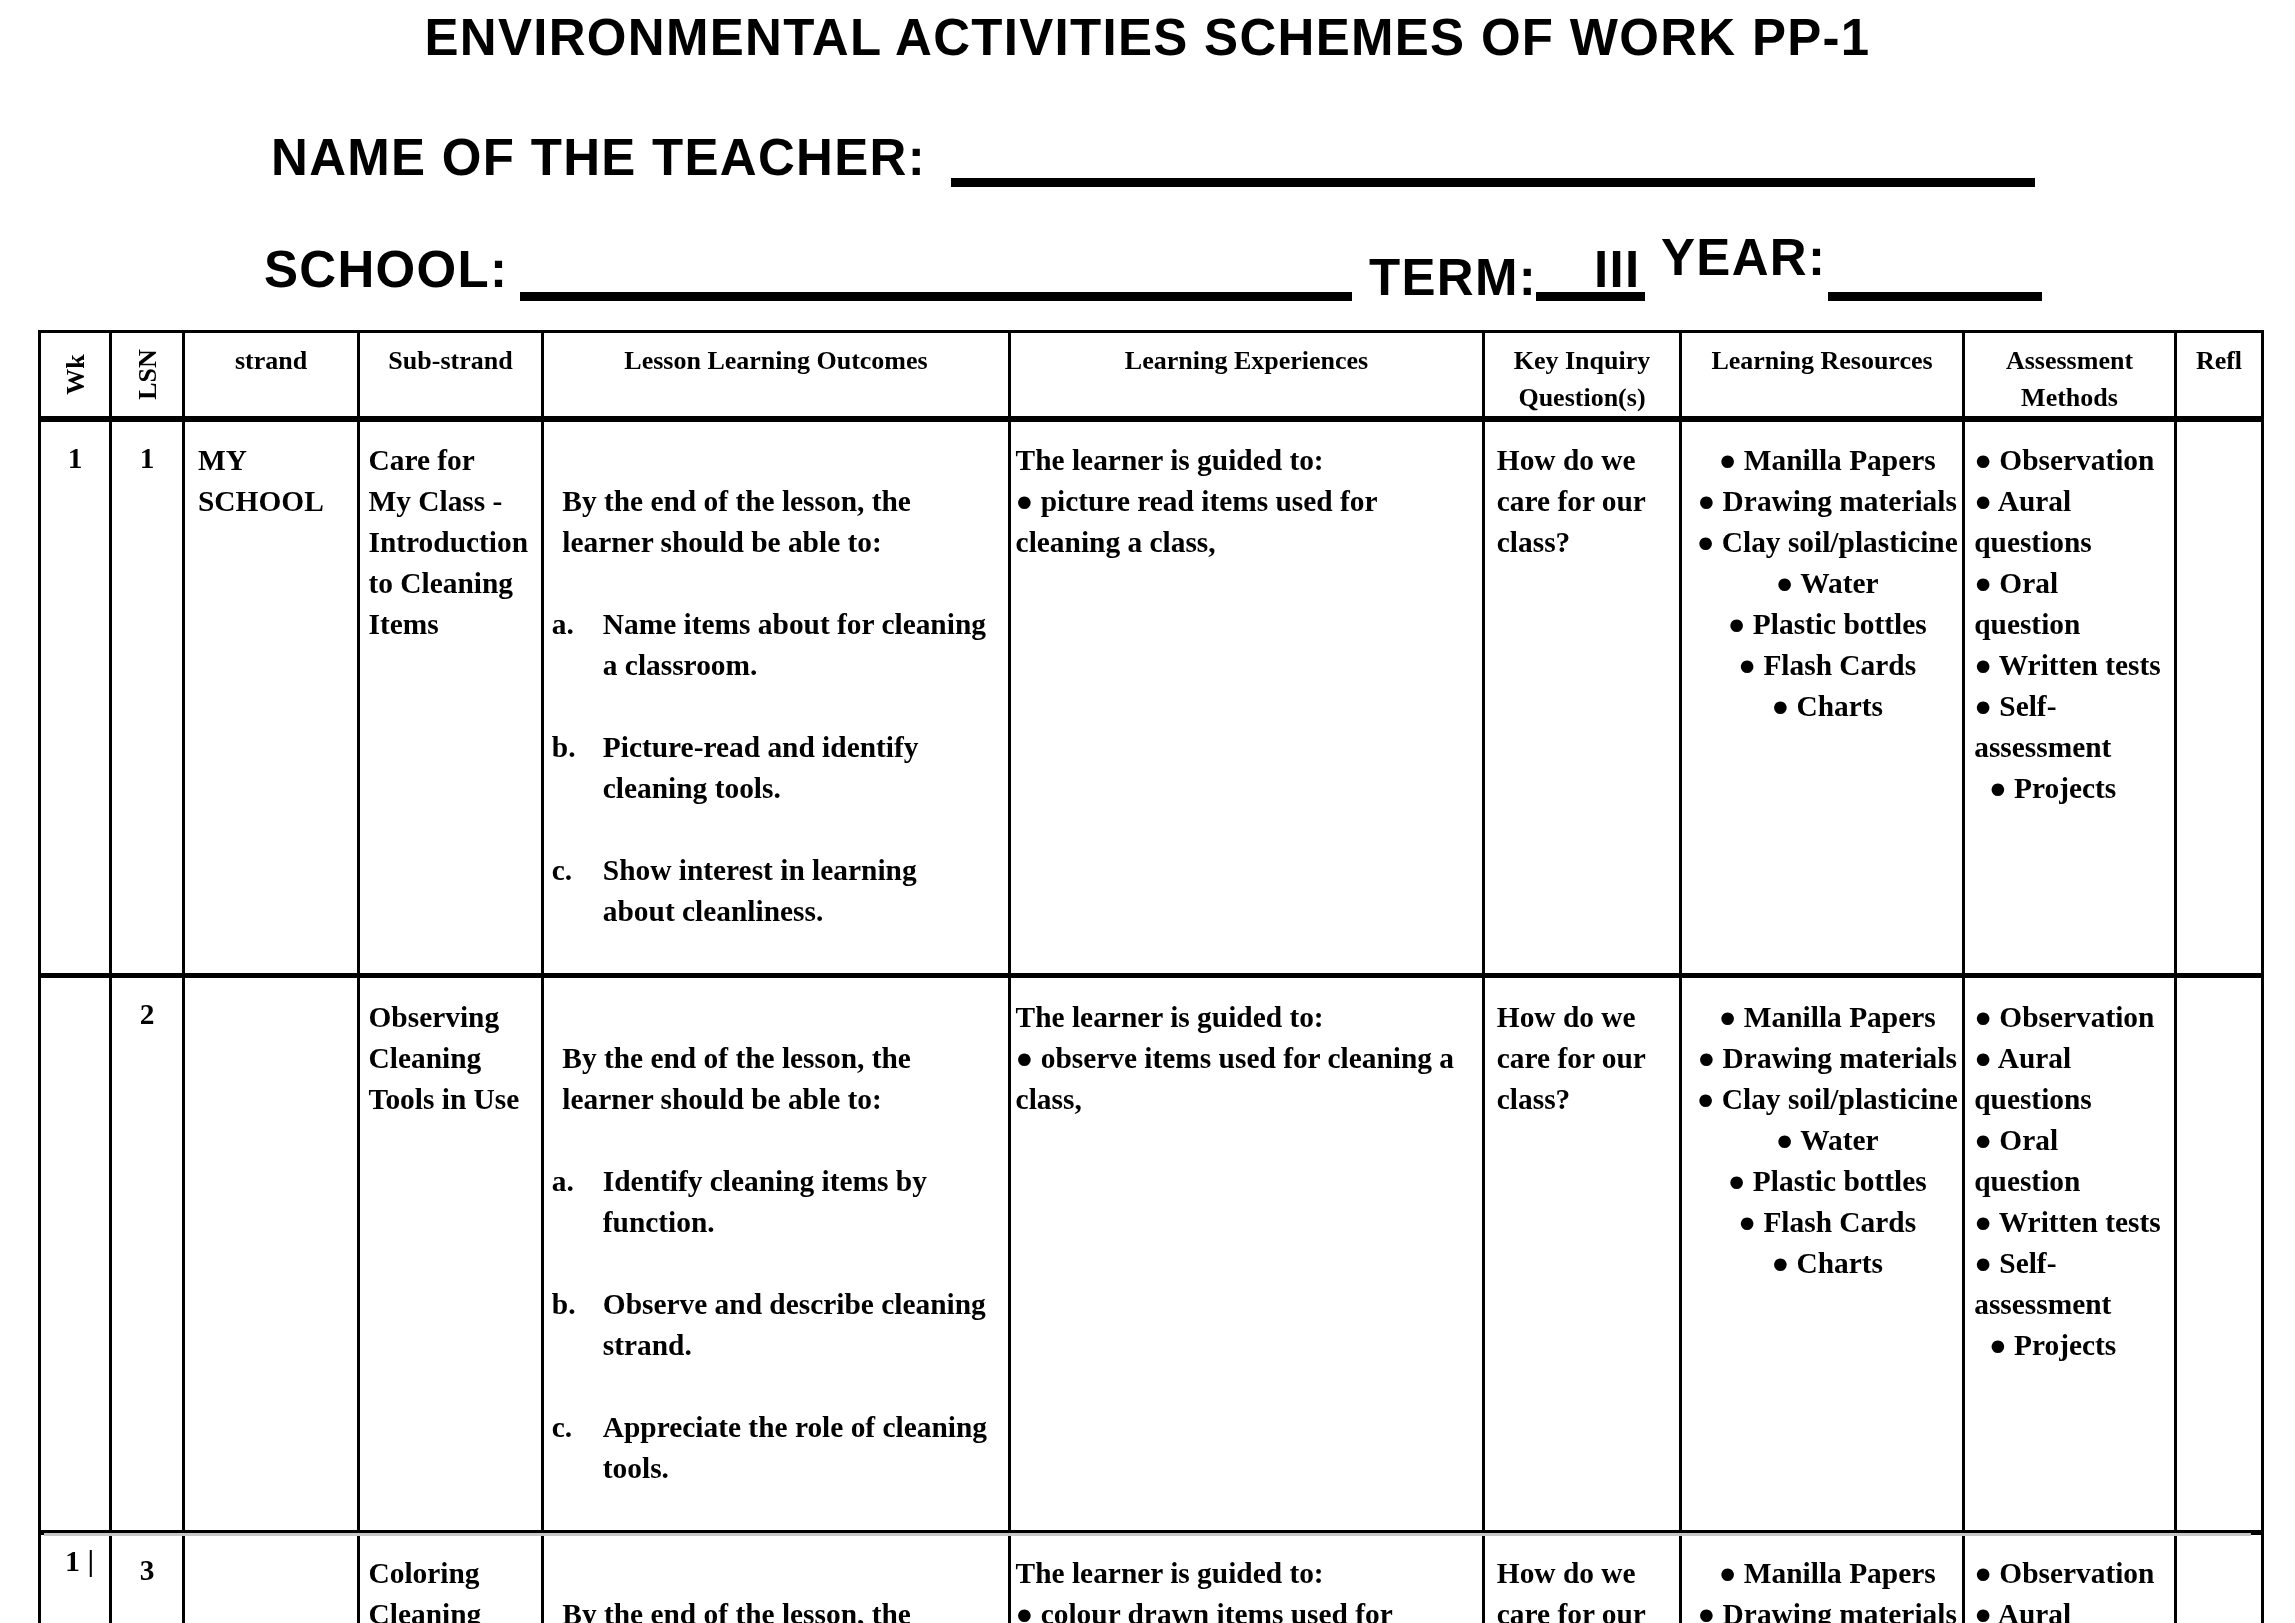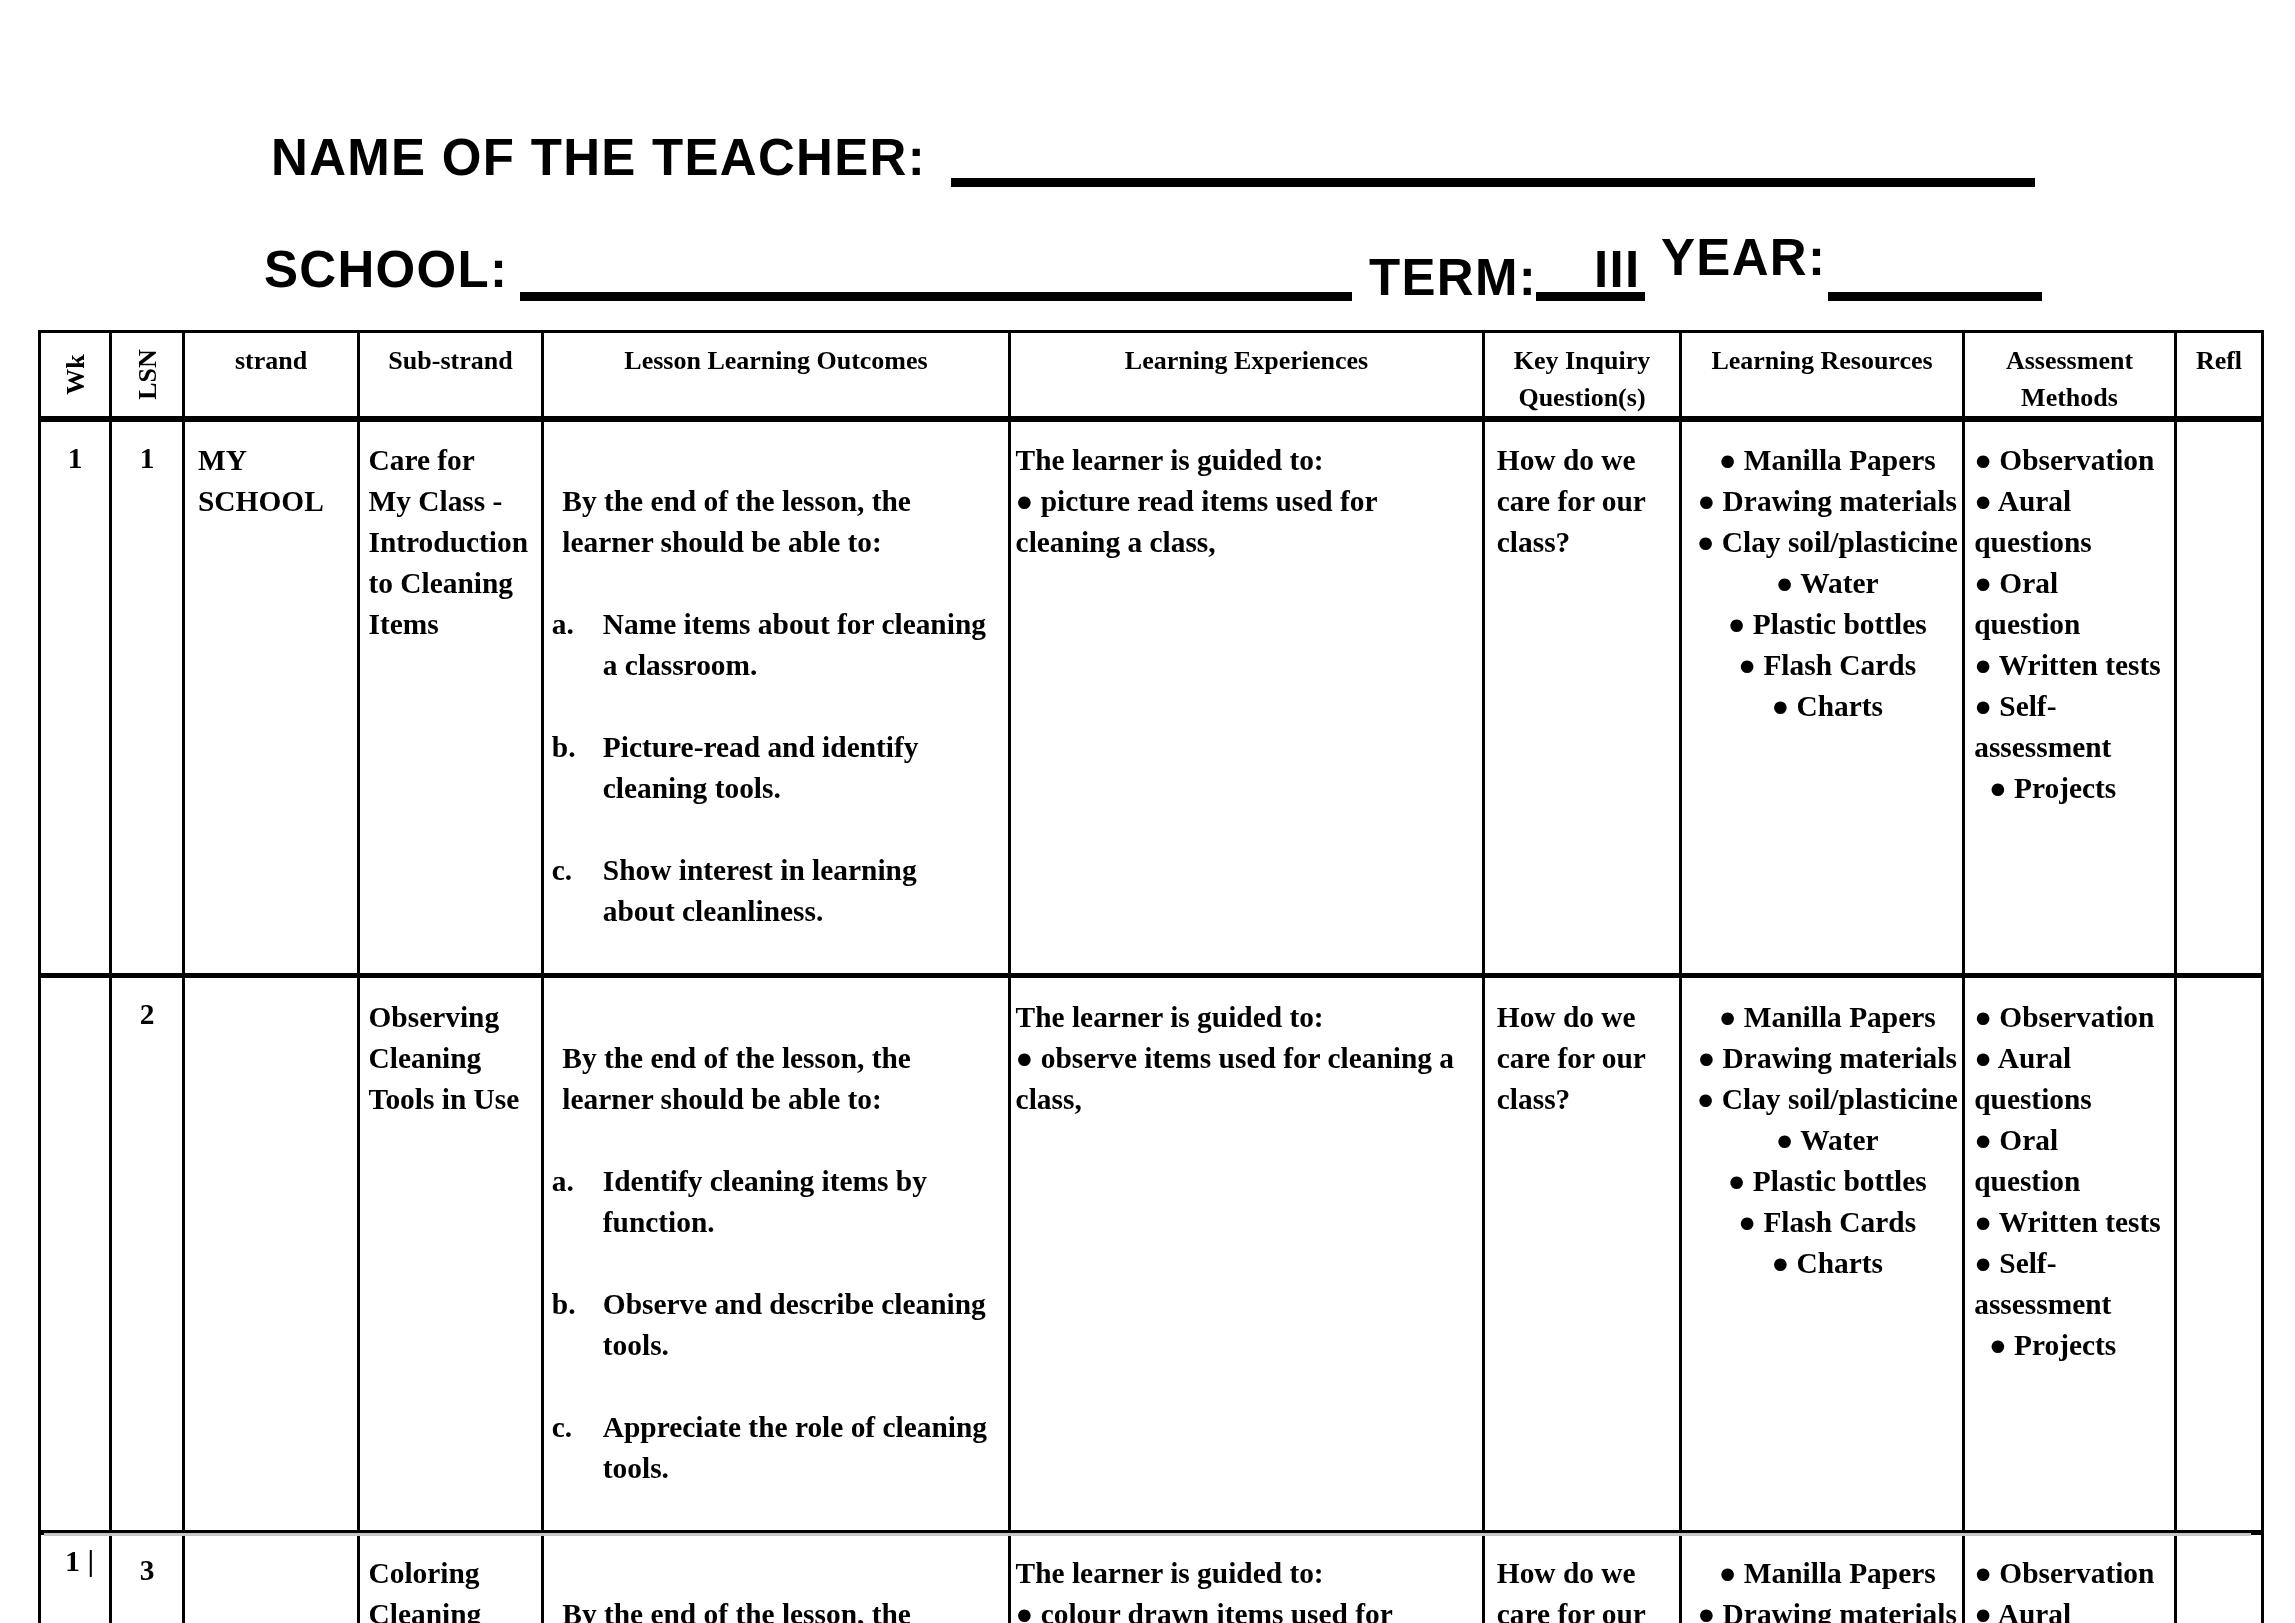--- a/index.html
+++ b/index.html
@@ -52,20 +52,21 @@
   
   .footer-rule{position:absolute;left:44px;top:1533px;width:2207px;height:3.3px;background:#c6c6c6;}
   .page-number{position:absolute;left:65px;top:1544px;font-family:"Liberation Serif", serif;
                font-weight:bold;font-size:30px;}
 </style>
 </head>
 <body>
 
 <div class="page">
 
+  <div class="hd title">ENVIRONMENTAL ACTIVITIES SCHEMES OF WORK PP-1</div>
 
   <div class="hd teacher-label">NAME OF THE TEACHER:</div>
   <div class="blank blank-teacher"></div>
 
   <div class="hd school-label">SCHOOL:</div>
   <div class="blank blank-school"></div>
   <div class="hd term-label">TERM:</div>
   <div class="hd term-value">III</div>
   <div class="blank blank-term"></div>
   <div class="hd year-label">YEAR:</div>
@@ -150,21 +151,21 @@
         <td class="c-strand"></td>
         <td class="c-sub">Observing
 Cleaning
 Tools in Use</td>
         <td class="c-out">
           <div class="oc-intro">By the end of the lesson, the
 learner should be able to:</div>
           <div class="oc-item"><span class="oc-label">a.</span><span class="oc-text">Identify cleaning items by
 function.</span></div>
           <div class="oc-item"><span class="oc-label">b.</span><span class="oc-text">Observe and describe cleaning
-tools.</span></div>
+strand.</span></div>
           <div class="oc-item"><span class="oc-label">c.</span><span class="oc-text">Appreciate the role of cleaning
 tools.</span></div>
         </td>
         <td class="c-exp">The learner is guided to:
 ● observe items used for cleaning a
 class,</td>
         <td class="c-key">How do we
 care for our
 class?</td>
         <td class="c-res">● Manilla Papers

